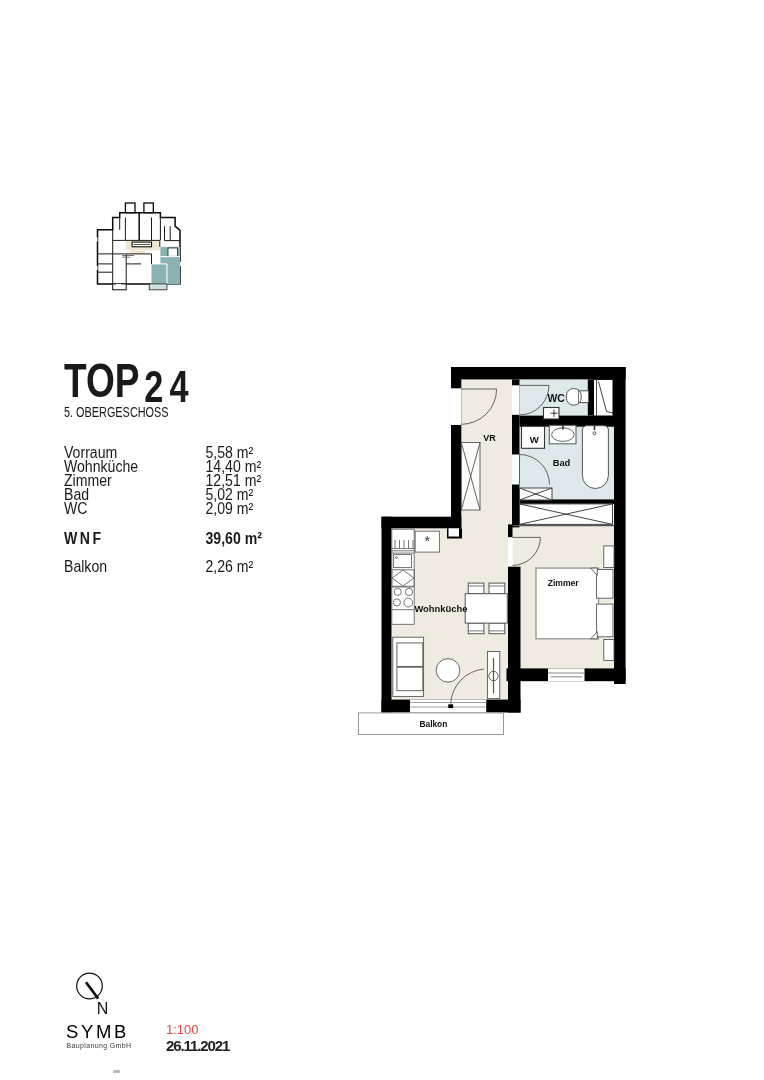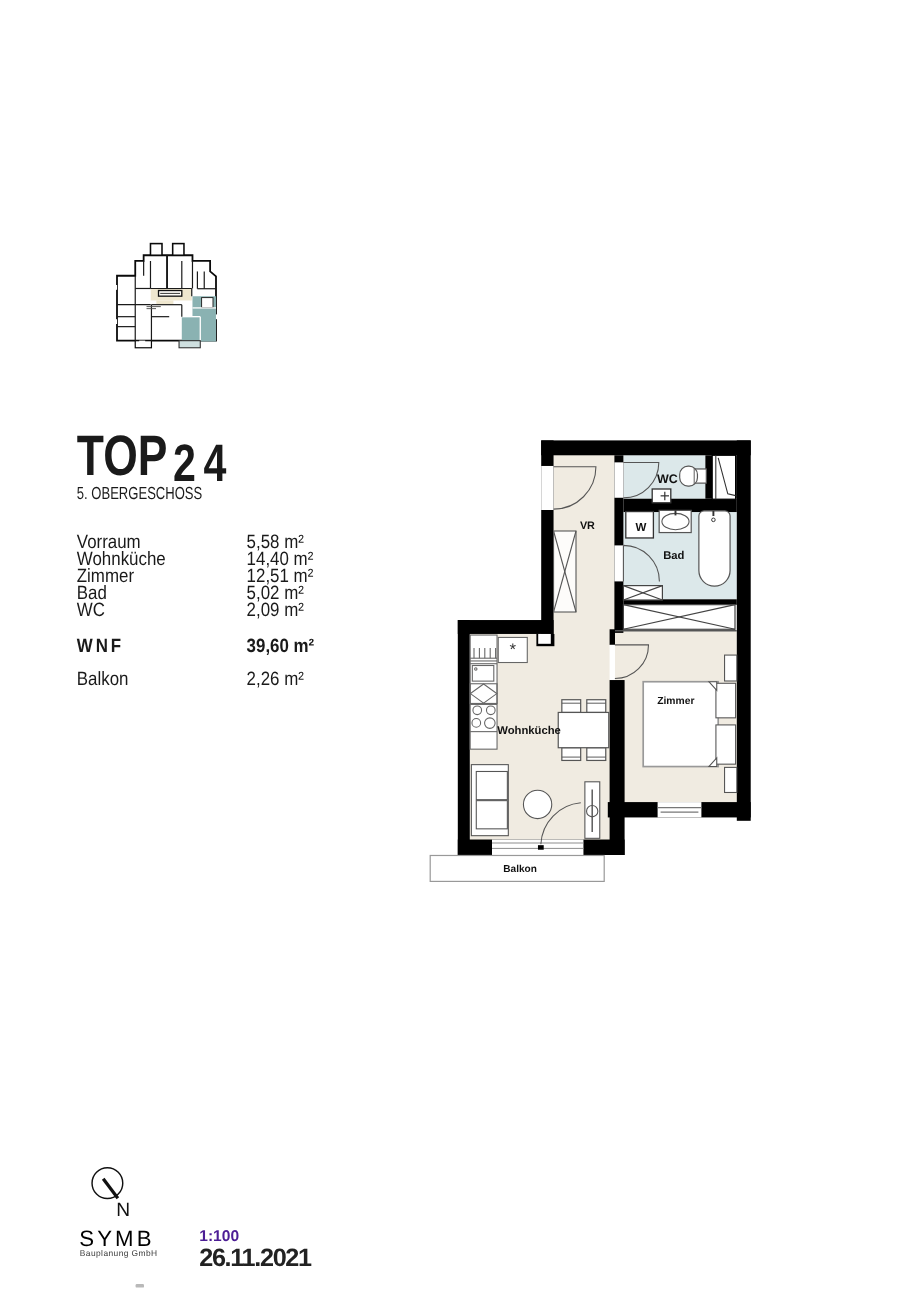--- a/index.html
+++ b/index.html
@@ -229,15 +229,15 @@
 <text x="534.2" y="442.5" font-size="9.6" font-weight="bold" fill="#111" text-anchor="middle">W</text>
 </svg>
 
 <svg class="abs" style="left:60px;top:960px" width="80" height="60" viewBox="60 960 80 60">
 <circle cx="89.5" cy="986" r="12.8" fill="none" stroke="#111" stroke-width="1.2"></circle>
 <line x1="86" y1="982.3" x2="98.2" y2="998.6" stroke="#111" stroke-width="2.7"></line>
 </svg>
 <div class="abs" style="left:96.8px;top:1000px;font-size:16px;color:#111;">N</div>
 <div class="abs" style="left:66px;top:1020.7px;font-size:18.5px;letter-spacing:2.6px;color:#000000;">SYMB</div>
 <div class="abs" style="left:66.5px;top:1041.8px;font-size:7px;letter-spacing:0.35px;color:#3a3a3a;">Bauplanung GmbH</div>
-<div class="abs" style="left:166px;top:1022.3px;font-size:13px;font-weight:bold;color:#4c1d95;">1:100</div>
-<div class="abs" style="left:166px;top:1036.6px;font-size:21px;font-weight:bold;letter-spacing:-1.1px;color:#222;">26.11.2021</div>
+<div class="abs" style="left:166px;top:1022.3px;font-size:13px;font-weight:normal;color:#ef4444;">1:100</div>
+<div class="abs" style="left:166px;top:1036.6px;font-size:15px;font-weight:bold;letter-spacing:-1.1px;color:#222;">26.11.2021</div>
 <div class="abs" style="left:113px;top:1070px;width:7px;height:2.5px;background:#b9b9b9;border-radius:1px;"></div>
 
 </body></html>

